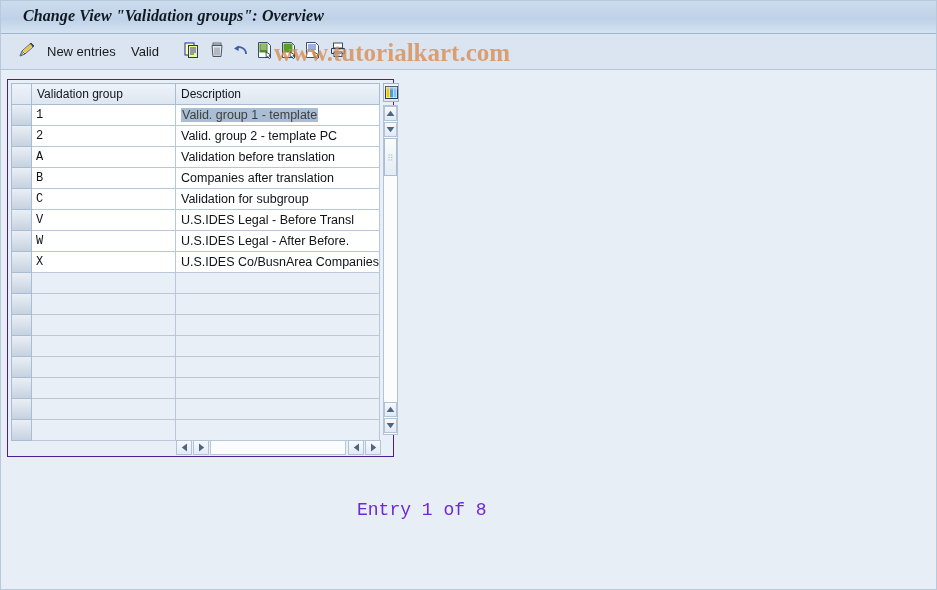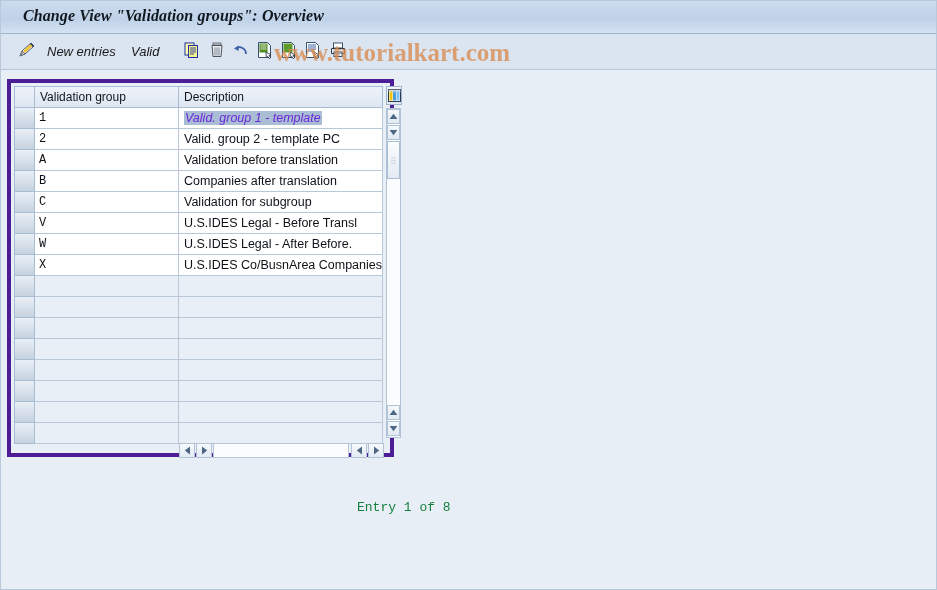--- a/index.html
+++ b/index.html
@@ -57,21 +57,21 @@
     position: absolute;
     top: 0;
     height: 35px;
     display: flex;
     align-items: center;
     font-size: 13px;
     color: #1a1a1a;
     white-space: nowrap;
     cursor: default;
   }
-  .tb-label { font-family: "Liberation Sans", sans-serif; font-size: 13px; font-style: italic; }
+  .tb-label { font-family: "Liberation Sans", sans-serif; font-size: 13px; }
 
   .icon-box { display: inline-block; position: relative; }
 
   
   .watermark {
     position: absolute;
     left: 245px;
     top: 38px;
     font-family: "Liberation Serif", serif;
     font-size: 25px;
@@ -85,21 +85,21 @@
   }
 
   
   .table-frame {
     position: absolute;
     left: 6px;
     top: 78px;
     width: 387px;
     height: 378px;
     background: #e9eff7;
-    border: 4px solid #4c1d95;
+    border: 1px solid #4c1d95;
     box-sizing: border-box;
   }
   .grid-wrap {
     position: absolute;
     left: 3px;
     top: 3px;
     width: 372px;
     height: 352px;
   }
 
@@ -169,23 +169,22 @@
     padding-left: 4px;
     white-space: nowrap;
     overflow: hidden;
   }
   .cell.c0 { left: 21px; width: 144px; }
   .cell.c1 { left: 165px; width: 204px; font-family: "Liberation Sans", sans-serif; font-size: 12.5px; padding-left: 5px; }
   .row.filled .cell { background: #ffffff; }
   .row.empty .cell { background: #e9eff7; }
   .sel-text {
     background: #a9bdd4;
-    color: #6d28d9;
+    color: #404040;
     padding: 0 1px;
-    font-style: italic;
   }
 
   
   .vscroll {
     position: absolute;
     left: 372px;
     top: 22px;
     width: 15px;
     height: 330px;
     background: #fafcfe;
@@ -280,22 +279,22 @@
     font-size: 12.5px;
     color: #10141a;
     padding-right: 6px;
     font-family: "Liberation Sans", sans-serif;
   }
   .entry-text {
     position: absolute;
     left: 356px;
     top: 499px;
     font-family: "Liberation Mono", monospace;
-    font-size: 13px;
-    color: #15803d;
+    font-size: 18px;
+    color: #6d28d9;
     white-space: nowrap;
   }
 
   .ar { display:block; }
 </style>
 </head>
 <body>
 
 <div class="app">
 

